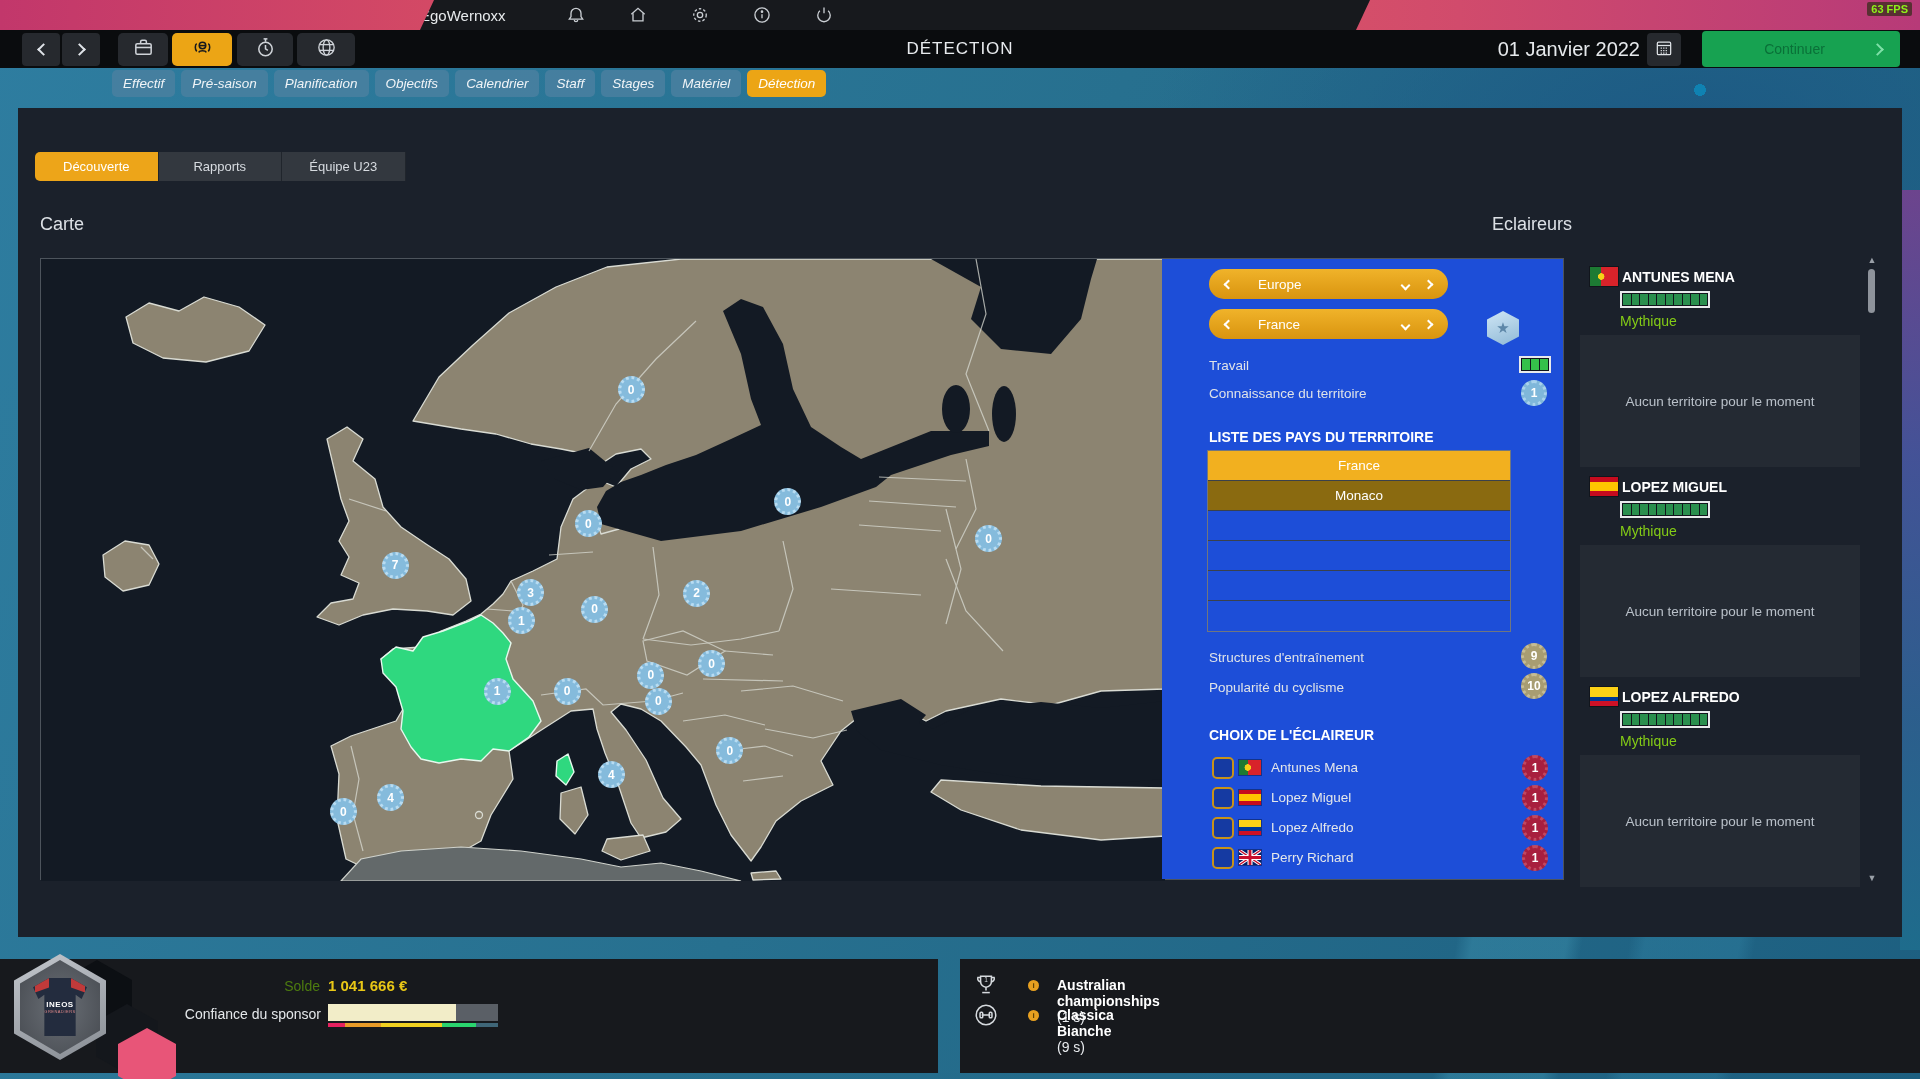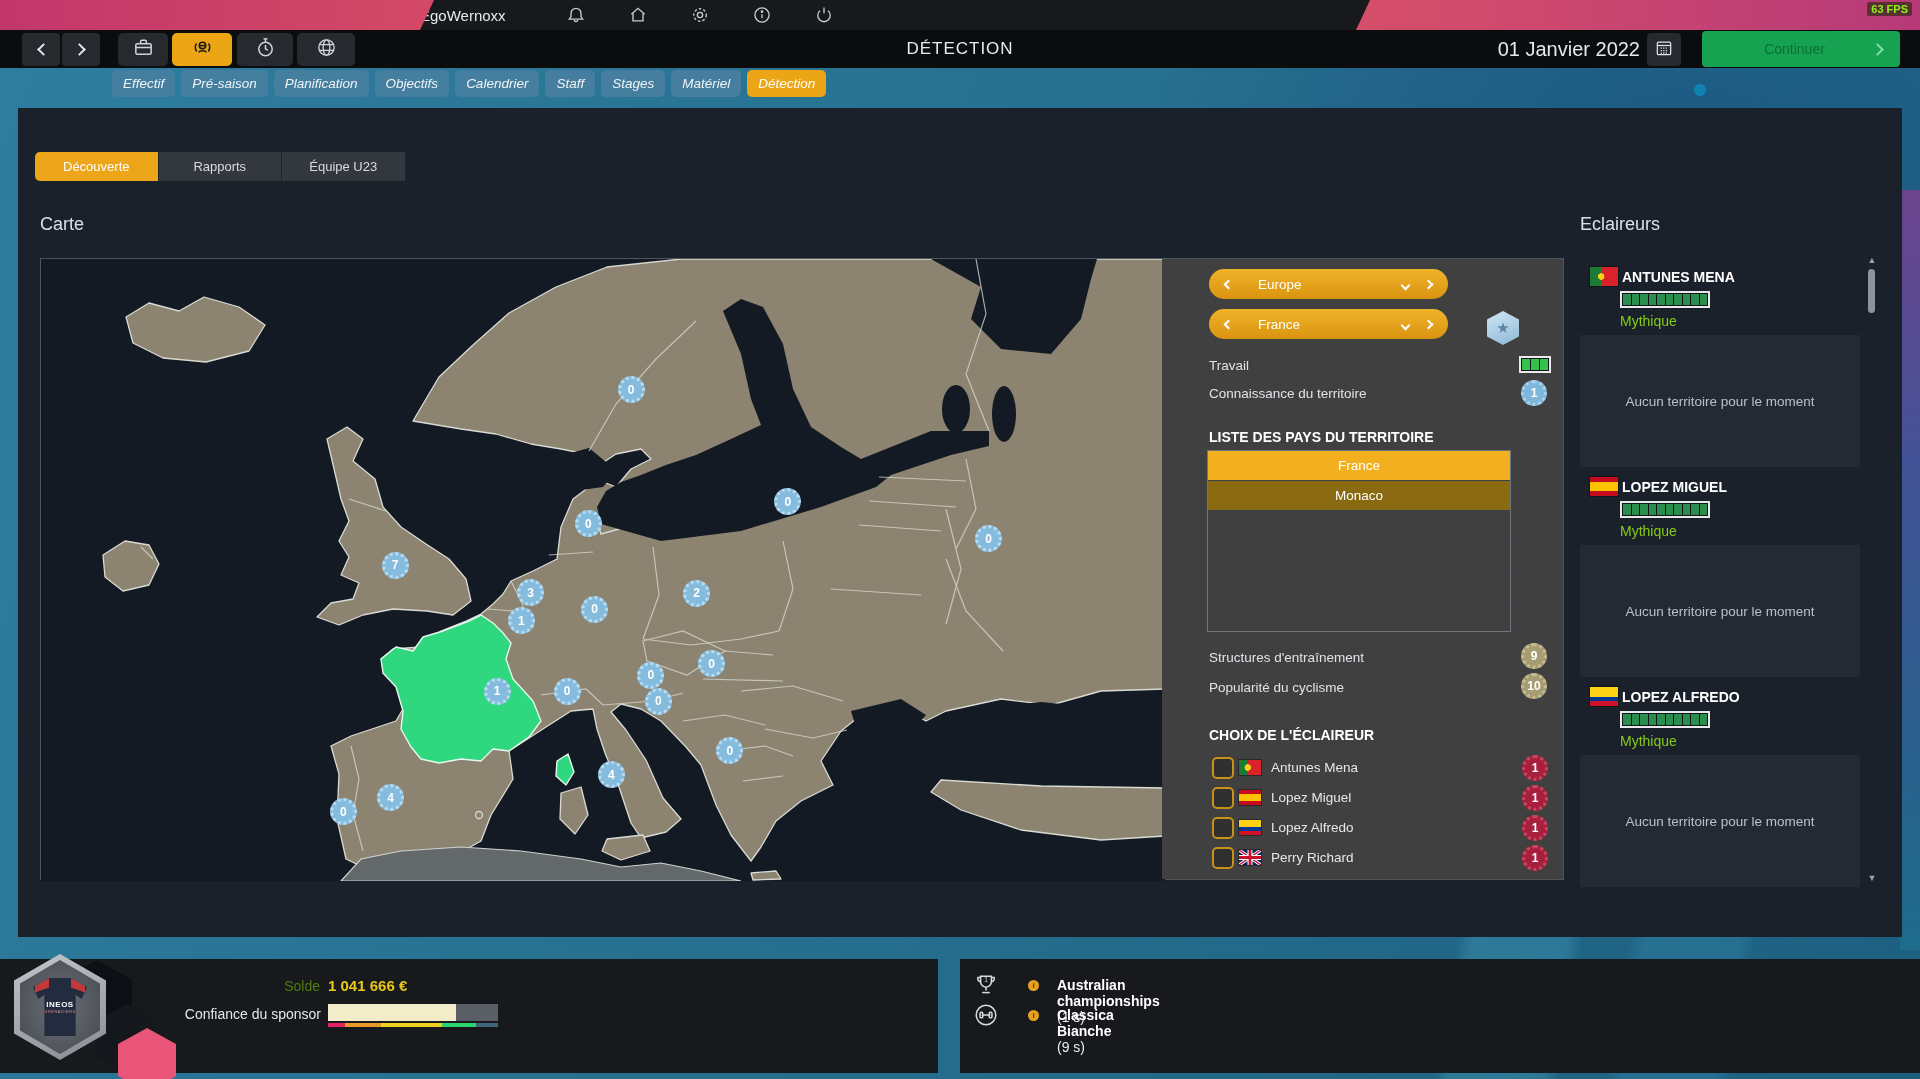--- a/index.html
+++ b/index.html
@@ -71,33 +71,33 @@
   .sub-tabs { position:absolute; left:17px; top:44px; width:494px; height:29px; display:flex;
     border-radius:5px; overflow:hidden; }
   .sub-tab { width:126px; height:100%; background:#33383f; color:#d7dbe0; font-size:13px;
     display:flex; align-items:center; justify-content:center; border-right:1px solid #20252c; }
   .sub-tab:last-child { border-right:none; }
   .sub-tab.active { background:#eda519; color:#fff; }
   .sub-tab.disabled { color:#6a7078; background:#2d3238;margin-top:46px; }
 
   .section-title { position:absolute; color:#dce0e5; font-size:18px; font-weight:300; }
   .carte-title { left:22px; top:106px; }
-  .eclaireurs-title { left:1562px; top:106px; }
+  .eclaireurs-title { left:1474px; top:106px; }
 
   
   .map-box { position:absolute; left:22px; top:150px; width:1524px; height:622px;
     border:1px solid #4d545c; background:#131a24; }
   .map-svg { position:absolute; left:0; top:0; width:1124px; height:622px; display:block; }
   .markers-layer { position:absolute; inset:0; }
   .map-marker { position:absolute; width:27px; height:27px; margin:-14px 0 0 -14px; border-radius:50%;
     background:#85bbdc; border:3px dotted #b8dcf2; color:#fff; font-size:12px; font-weight:bold;
     display:flex; align-items:center; justify-content:center; }
 
   
-  .map-controls { position:absolute; right:0; top:0; width:401px; height:100%; background:#404040; }
+  .map-controls { position:absolute; right:0; top:0; width:401px; height:100%; background:#1d4ed8; }
   .dd { position:absolute; left:47px; width:239px; height:30px; border-radius:15px;
     background:linear-gradient(180deg,#f0b32a,#d9940f); display:flex; align-items:center;
     padding:0 12px; color:#fff; }
   .dd .chev { width:7px; height:7px; border-width:2.5px; }
   .dd-label { flex:1; text-align:left; padding-left:26px; font-size:13.5px; }
   .dd .chev-down { margin-right:16px; margin-top:2px; }
   .hex-scout-icon { position:absolute; left:325px; top:52px; width:32px; height:34px;
     background:linear-gradient(160deg,#cfe6f5,#8fb9d6); display:flex; align-items:center; justify-content:center;
     clip-path:polygon(50% 0,100% 25%,100% 75%,50% 100%,0 75%,0 25%); color:#5d87a8; font-size:15px; }
   .ctl-label { position:absolute; left:47px; color:#dfe3e8; font-size:13.5px; }

